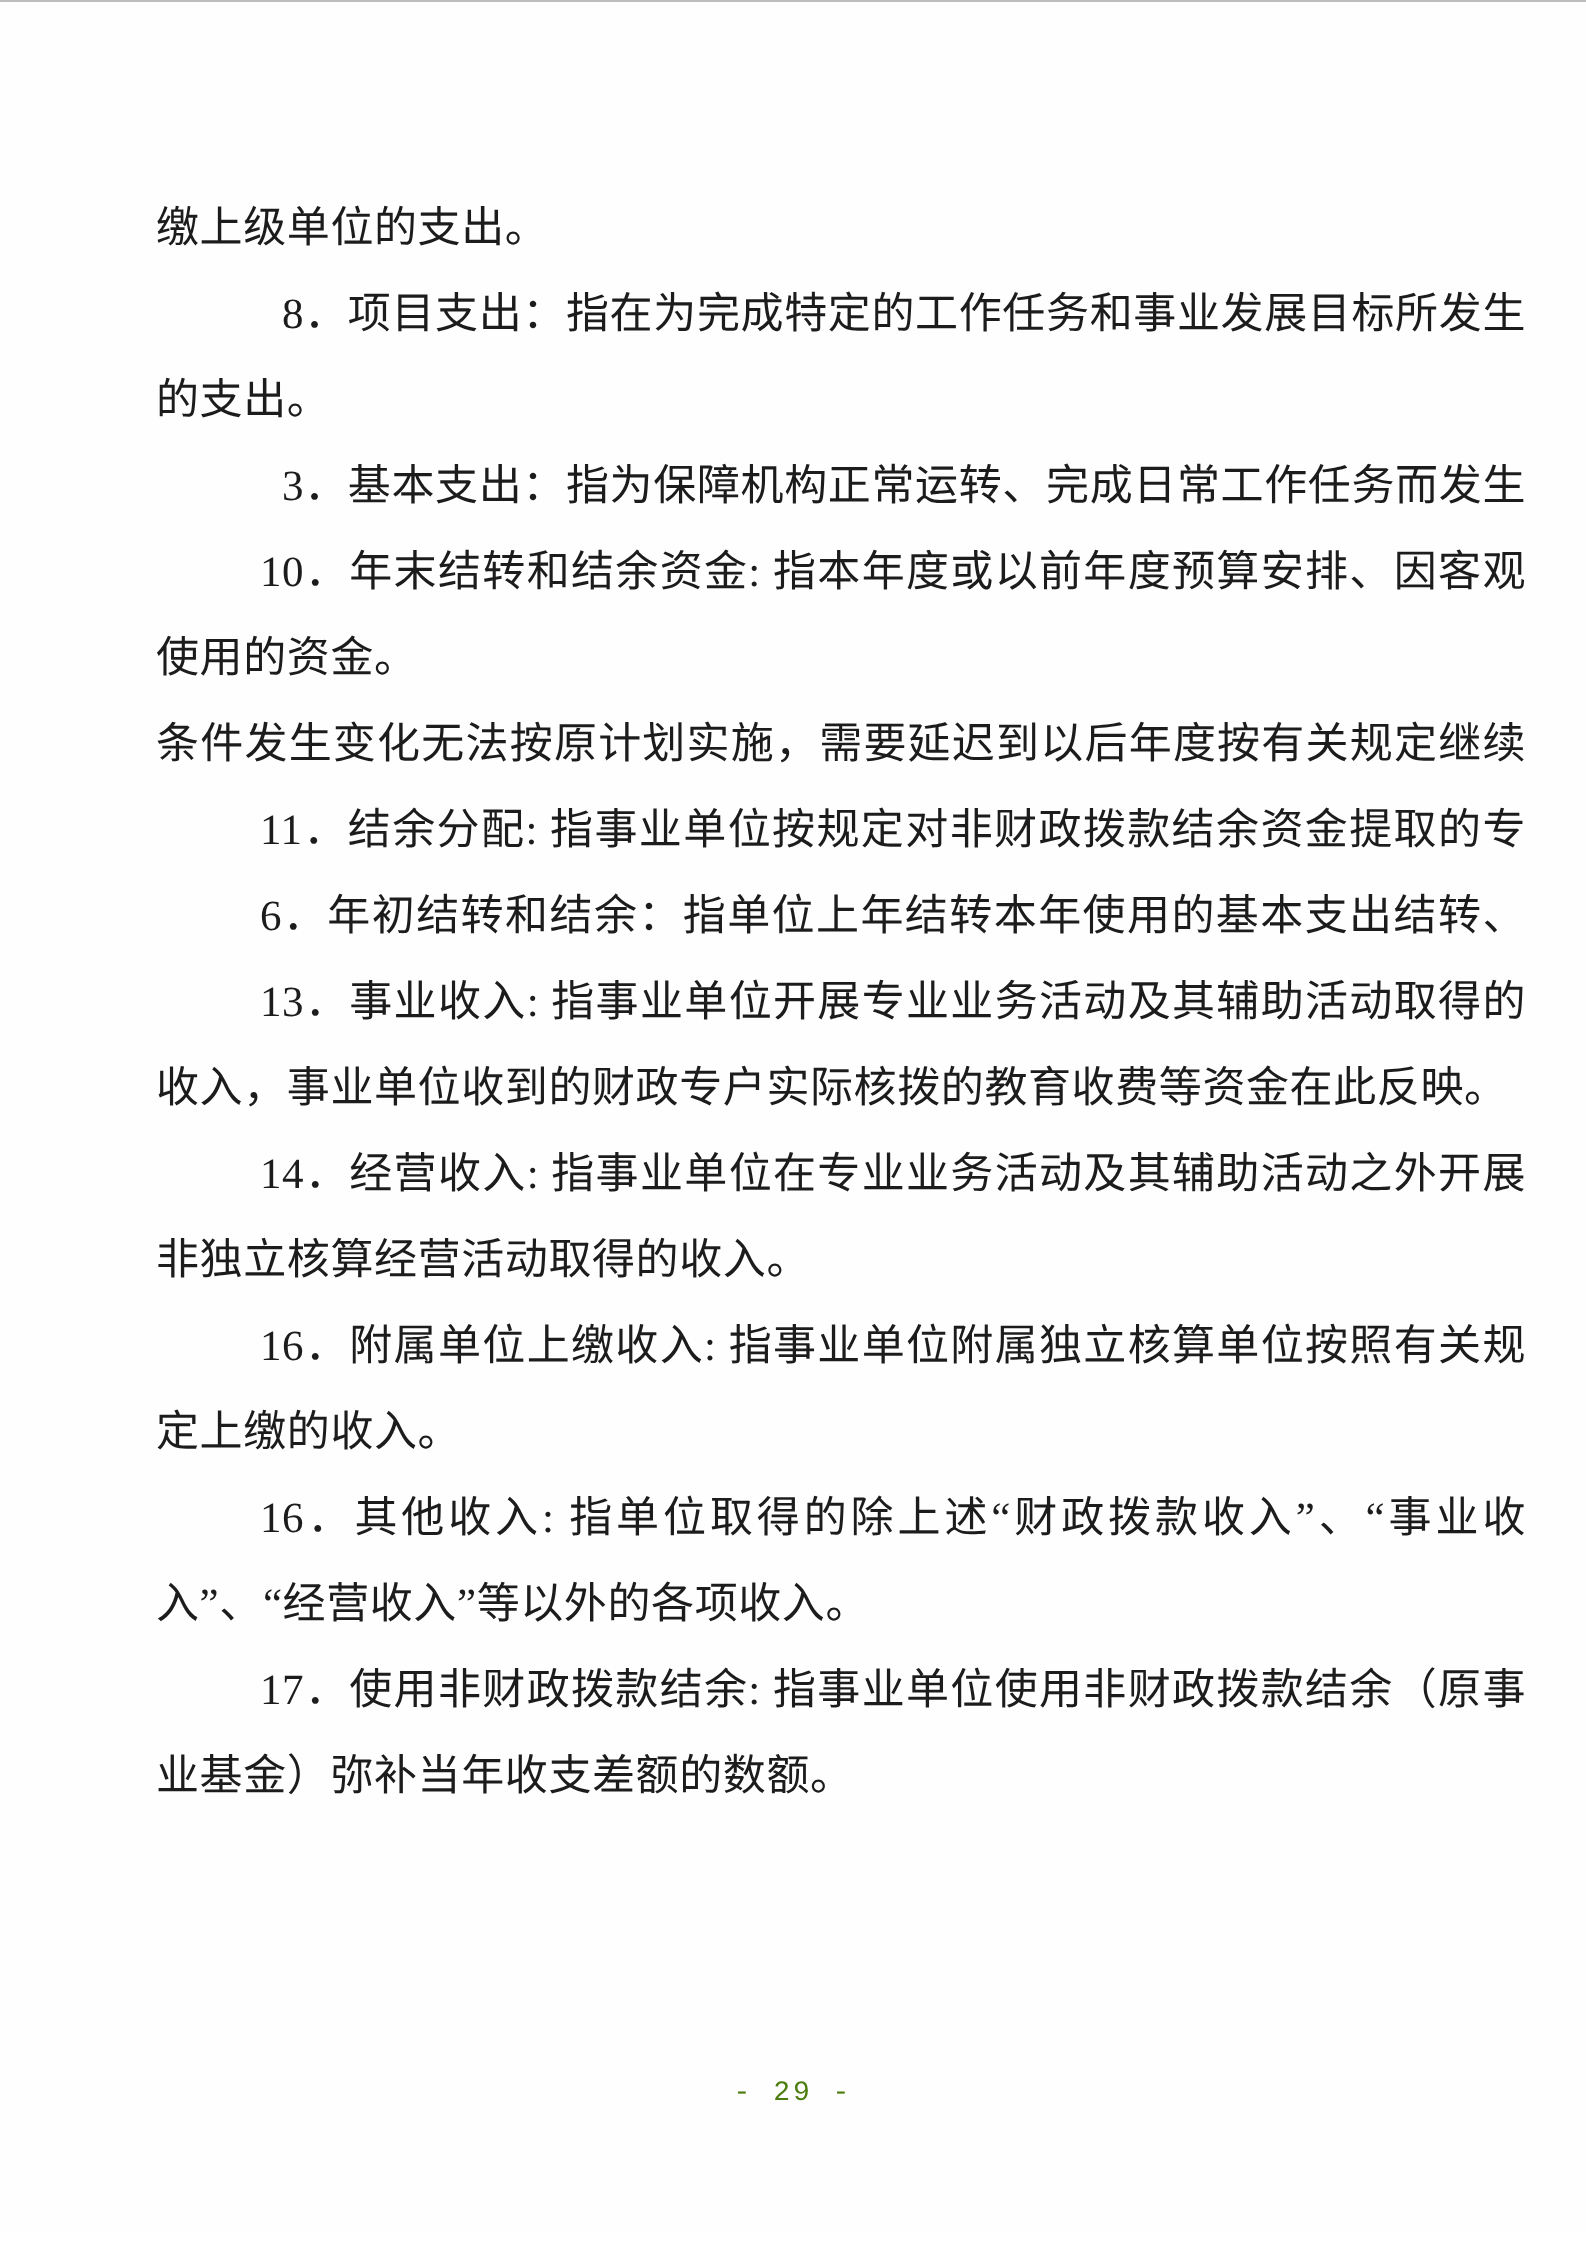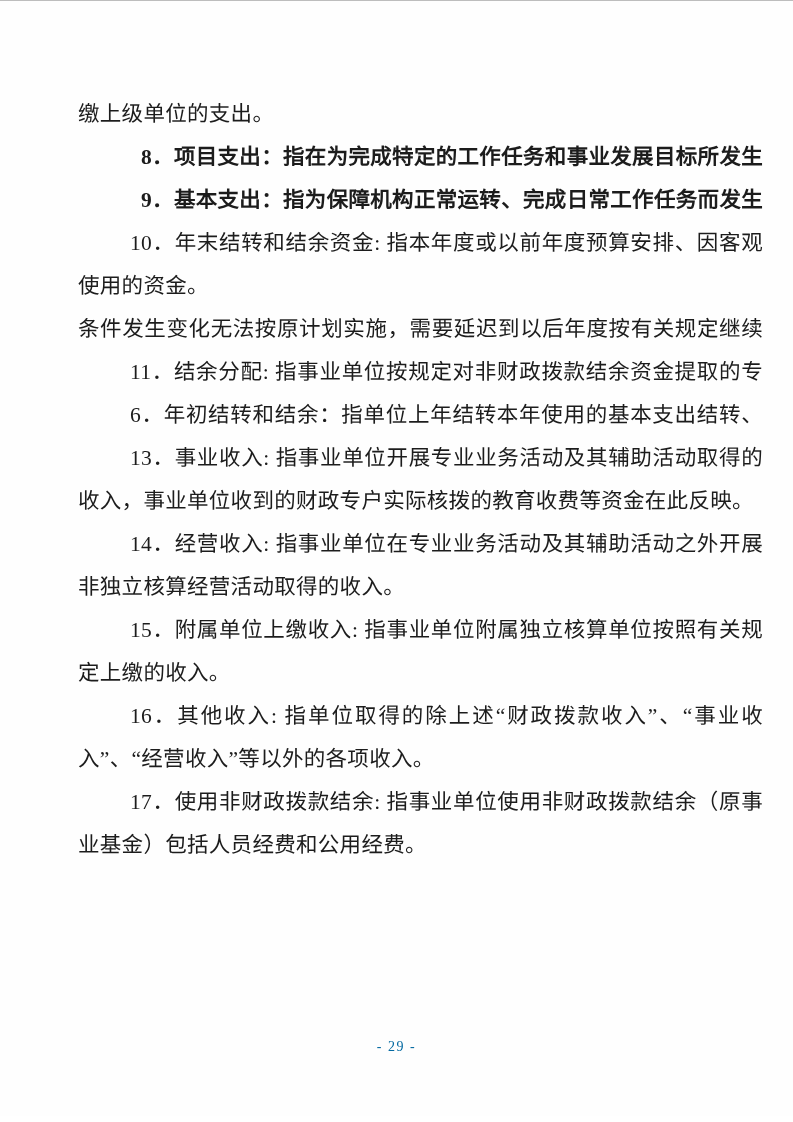--- a/index.html
+++ b/index.html
@@ -36,54 +36,56 @@
     font-size: 21.5px;
     letter-spacing: 0.3px;
     white-space: normal;
     overflow: hidden;
   }
   .line.justify {
     text-align: justify;
     text-align-last: justify;
     text-justify: inter-character;
   }
-  .line.indent-1 { text-indent: 63px; font-weight: bold; }
+  .line.indent-1 { text-indent: 63px; }
   .line.indent-2 { text-indent: 52px; }
   .footer {
     position: absolute;
     top: 1036px;
     left: 0;
     width: 100%;
     height: 22px;
     line-height: 22px;
     text-align: center;
     font-size: 14px;
     letter-spacing: 1.5px;
-    color: #0369a1;
+    color: #4d7c0f;
+    font-family: Liberation Mono, monospace;
   }
 </style>
 </head>
 <body>
 
 <div class="page">
   <div class="scan-edge"></div>
   <div class="doc-body">
       <div class="line">缴上级单位的支出。</div>
       <div class="line indent-1 justify">8．项目支出：指在为完成特定的工作任务和事业发展目标所发生</div>
-      <div class="line indent-1 justify">9．基本支出：指为保障机构正常运转、完成日常工作任务而发生</div>
+      <div class="line">的支出。</div>
+      <div class="line indent-1 justify">3．基本支出：指为保障机构正常运转、完成日常工作任务而发生</div>
       <div class="line indent-2 justify">10．年末结转和结余资金: 指本年度或以前年度预算安排、因客观</div>
       <div class="line">使用的资金。</div>
       <div class="line justify">条件发生变化无法按原计划实施，需要延迟到以后年度按有关规定继续</div>
       <div class="line indent-2 justify">11．结余分配: 指事业单位按规定对非财政拨款结余资金提取的专</div>
       <div class="line indent-2 justify">6．年初结转和结余：指单位上年结转本年使用的基本支出结转、</div>
       <div class="line indent-2 justify">13．事业收入: 指事业单位开展专业业务活动及其辅助活动取得的</div>
       <div class="line">收入，事业单位收到的财政专户实际核拨的教育收费等资金在此反映。</div>
       <div class="line indent-2 justify">14．经营收入: 指事业单位在专业业务活动及其辅助活动之外开展</div>
       <div class="line">非独立核算经营活动取得的收入。</div>
-      <div class="line indent-2 justify">15．附属单位上缴收入: 指事业单位附属独立核算单位按照有关规</div>
+      <div class="line indent-2 justify">16．附属单位上缴收入: 指事业单位附属独立核算单位按照有关规</div>
       <div class="line">定上缴的收入。</div>
       <div class="line indent-2 justify">16．其他收入: 指单位取得的除上述“财政拨款收入”、“事业收</div>
       <div class="line">入”、“经营收入”等以外的各项收入。</div>
       <div class="line indent-2 justify">17．使用非财政拨款结余: 指事业单位使用非财政拨款结余（原事</div>
-      <div class="line">业基金）包括人员经费和公用经费。</div>
+      <div class="line">业基金）弥补当年收支差额的数额。</div>
     </div>
   <div class="footer">- 29 -</div>
 </div>
 
 </body></html>

